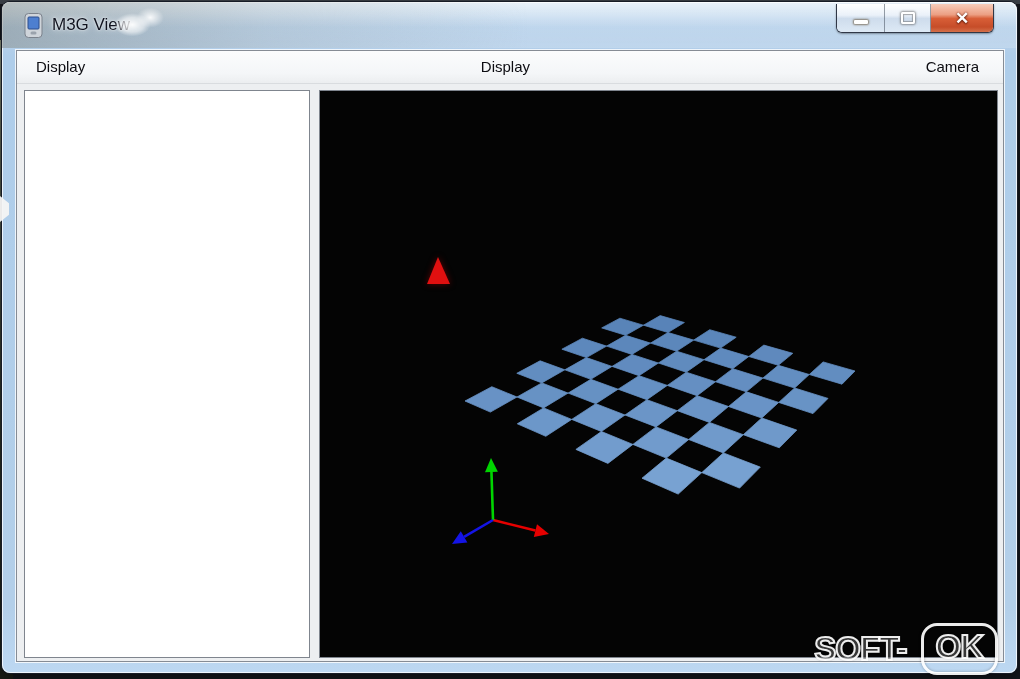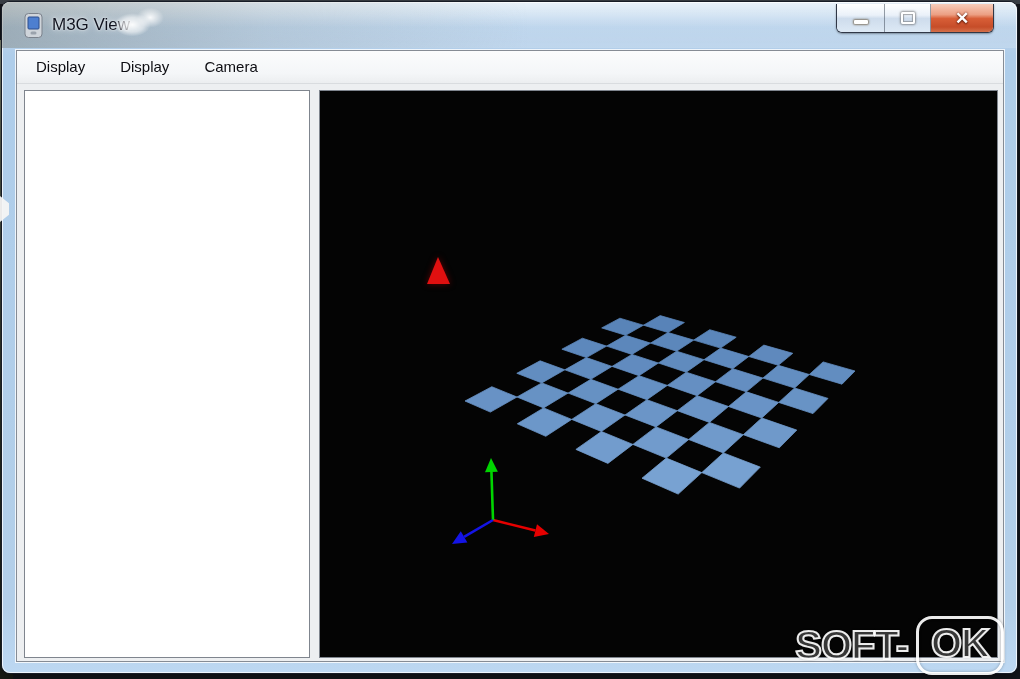--- a/index.html
+++ b/index.html
@@ -40,36 +40,36 @@
   .glyph-max{width:14px;height:12px;border:2px solid #fff;border-radius:2px;
     box-shadow:0 0 2px 1px rgba(90,90,90,.6), inset 0 0 1px 1px rgba(90,90,90,.5);}
   .glyph-close{font-size:17px;font-weight:bold;color:#fff;line-height:1;
     text-shadow:0 1px 2px rgba(90,20,0,.95),0 0 2px rgba(90,20,0,.8);}
 
   
   .client{position:absolute;left:14px;top:48px;width:988px;height:612px;background:#edeff1;
     border:1px solid #868c95;box-shadow:0 0 0 1px rgba(255,255,255,.8);}
   .menubar{position:absolute;left:0;top:0;width:100%;height:33px;
     background:linear-gradient(180deg,#fbfcfd 0%,#f4f6f8 70%,#eceef0 100%);
-    border-bottom:1px solid #d9dcdf;display:flex;align-items:center;padding-left:8px;}
+    border-bottom:1px solid #d9dcdf;display:flex;align-items:center;padding-left:8px;justify-content:space-between;}
   .menu-item{padding:0 11px;margin-right:13px;font-size:15px;color:#0d0d12;line-height:32px;cursor:default;}
 
   .tree-panel{position:absolute;left:7px;top:39px;width:286px;height:568px;background:#ffffff;
     border:1px solid #7f858e;}
   .viewport{position:absolute;left:302px;top:39px;width:679px;height:568px;background:#040404;
     border:1px solid #7f858e;overflow:hidden;}
   .viewport svg{position:absolute;left:0;top:0;}
 
   
   .watermark{position:absolute;right:8px;bottom:4px;display:flex;align-items:center;
-    font-weight:800;font-size:40px;letter-spacing:-1px;color:rgba(135,135,135,.40);
+    font-weight:800;font-size:33px;letter-spacing:-1px;color:rgba(135,135,135,.40);
     -webkit-text-stroke:2px rgba(255,255,255,.92);
     text-shadow:0 0 3px rgba(0,0,0,.35);pointer-events:none;white-space:nowrap;}
   .wm-box{display:inline-block;border:3px solid rgba(255,255,255,.92);border-radius:16px;
-    padding:2px 12px 6px 12px;margin:0 8px;box-shadow:0 0 3px rgba(0,0,0,.3), inset 0 0 3px rgba(0,0,0,.3);}
+    padding:2px 12px 6px 12px;margin:0 14px;box-shadow:0 0 3px rgba(0,0,0,.3), inset 0 0 3px rgba(0,0,0,.3);}
 
   
   .cursor-artifact{position:absolute;left:0;top:196px;width:9px;height:26px;background:#f4f4f4;
     clip-path:polygon(0 0,100% 28%,100% 72%,0 100%);opacity:.95;}
 </style>
 </head>
 <body>
 
 <div class="stage">
   <div class="desktop-top-strip"></div>

